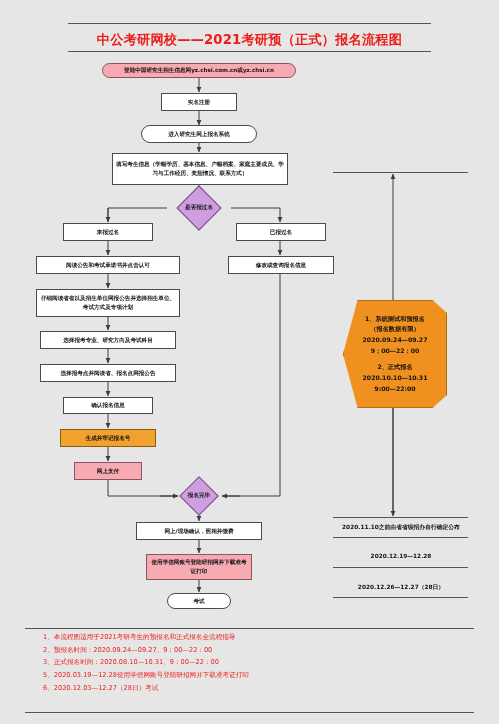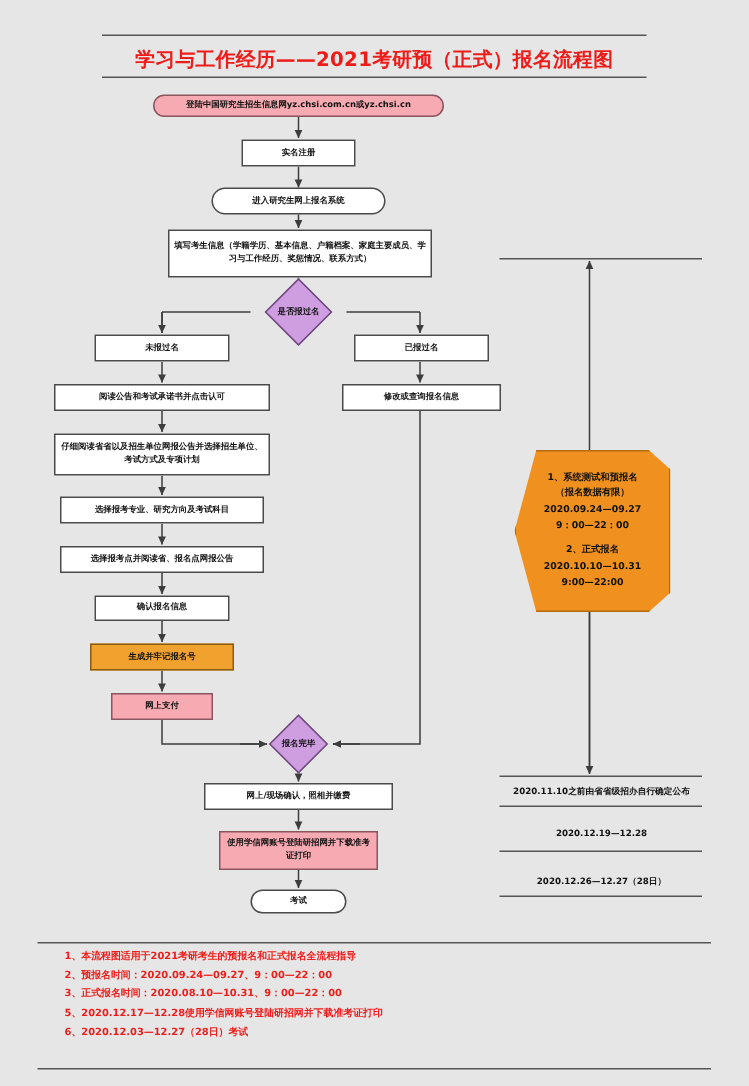--- a/index.html
+++ b/index.html
@@ -62,21 +62,21 @@
   
   .daterow{position:absolute;text-align:center;}
   .daterow .dtext{
     font-size:5.8px;font-weight:bold;color:#111;white-space:nowrap;
     padding:4px 0;
   }
   .hrule{position:absolute;height:1px;background:#555;}
 
   
   .notes{
-    position:absolute;color:#ee1c18;font-weight:bold;font-size:6.6px;line-height:1.92;
+    position:absolute;color:#ee1c18;font-weight:normal;font-size:6.6px;line-height:1.92;
   }
   .notes div{white-space:nowrap;}
 </style>
 </head>
 <body>
 
 <div id="stage">
 
   <svg id="wires" viewBox="0 0 499 724">
     <defs>
@@ -117,21 +117,21 @@
       <line x1="199" y1="540" x2="199" y2="553" marker-end="url(#ah)"></line>
       <line x1="199" y1="580" x2="199" y2="592" marker-end="url(#ah)"></line>
 
       <line x1="393" y1="515" x2="393" y2="174" marker-end="url(#ah)"></line>
 
       <line x1="393" y1="408" x2="393" y2="516" marker-end="url(#ah)"></line>
     </g>
   </svg>
 
   <div class="title-rule" style="left:68px;top:23px;width:363px;"></div>
-  <div class="title" style="top:31px;">学习与工作经历——2021考研预（正式）报名流程图</div>
+  <div class="title" style="top:31px;">中公考研网校——2021考研预（正式）报名流程图</div>
   <div class="title-rule" style="left:68px;top:51px;width:363px;"></div>
 
   <div class="node pill pink" style="left:102px;top:63px;width:194px;height:15px;">登陆中国研究生招生信息网yz.chsi.com.cn或yz.chsi.cn</div>
 
   <div class="node" style="left:161px;top:93px;width:76px;height:18px;">实名注册</div>
 
   <div class="node rounded" style="left:141px;top:125px;width:116px;height:18px;">进入研究生网上报名系统</div>
 
   <div class="node" style="left:112px;top:153px;width:176px;height:32px;">填写考生信息（学籍学历、基本信息、户籍档案、家庭主要成员、学习与工作经历、奖惩情况、联系方式）</div>
 
@@ -200,18 +200,18 @@
   <div class="daterow" style="left:328px;top:579px;width:146px;">
     <div class="dtext">2020.12.26—12.27（28日）</div>
   </div>
   <div class="hrule" style="left:333px;top:597px;width:135px;"></div>
 
   <div class="hrule" style="left:25px;top:628px;width:449px;"></div>
   <div class="notes" style="left:43px;top:631px;">
     <div>1、本流程图适用于2021考研考生的预报名和正式报名全流程指导</div>
     <div>2、预报名时间：2020.09.24—09.27、9：00—22：00</div>
     <div>3、正式报名时间：2020.08.10—10.31、9：00—22：00</div>
-    <div>5、2020.12.17—12.28使用学信网账号登陆研招网并下载准考证打印</div>
+    <div>5、2020.03.19—12.28使用学信网账号登陆研招网并下载准考证打印</div>
     <div>6、2020.12.03—12.27（28日）考试</div>
   </div>
   <div class="hrule" style="left:25px;top:712px;width:449px;"></div>
 
 </div>
 
 </body></html>

